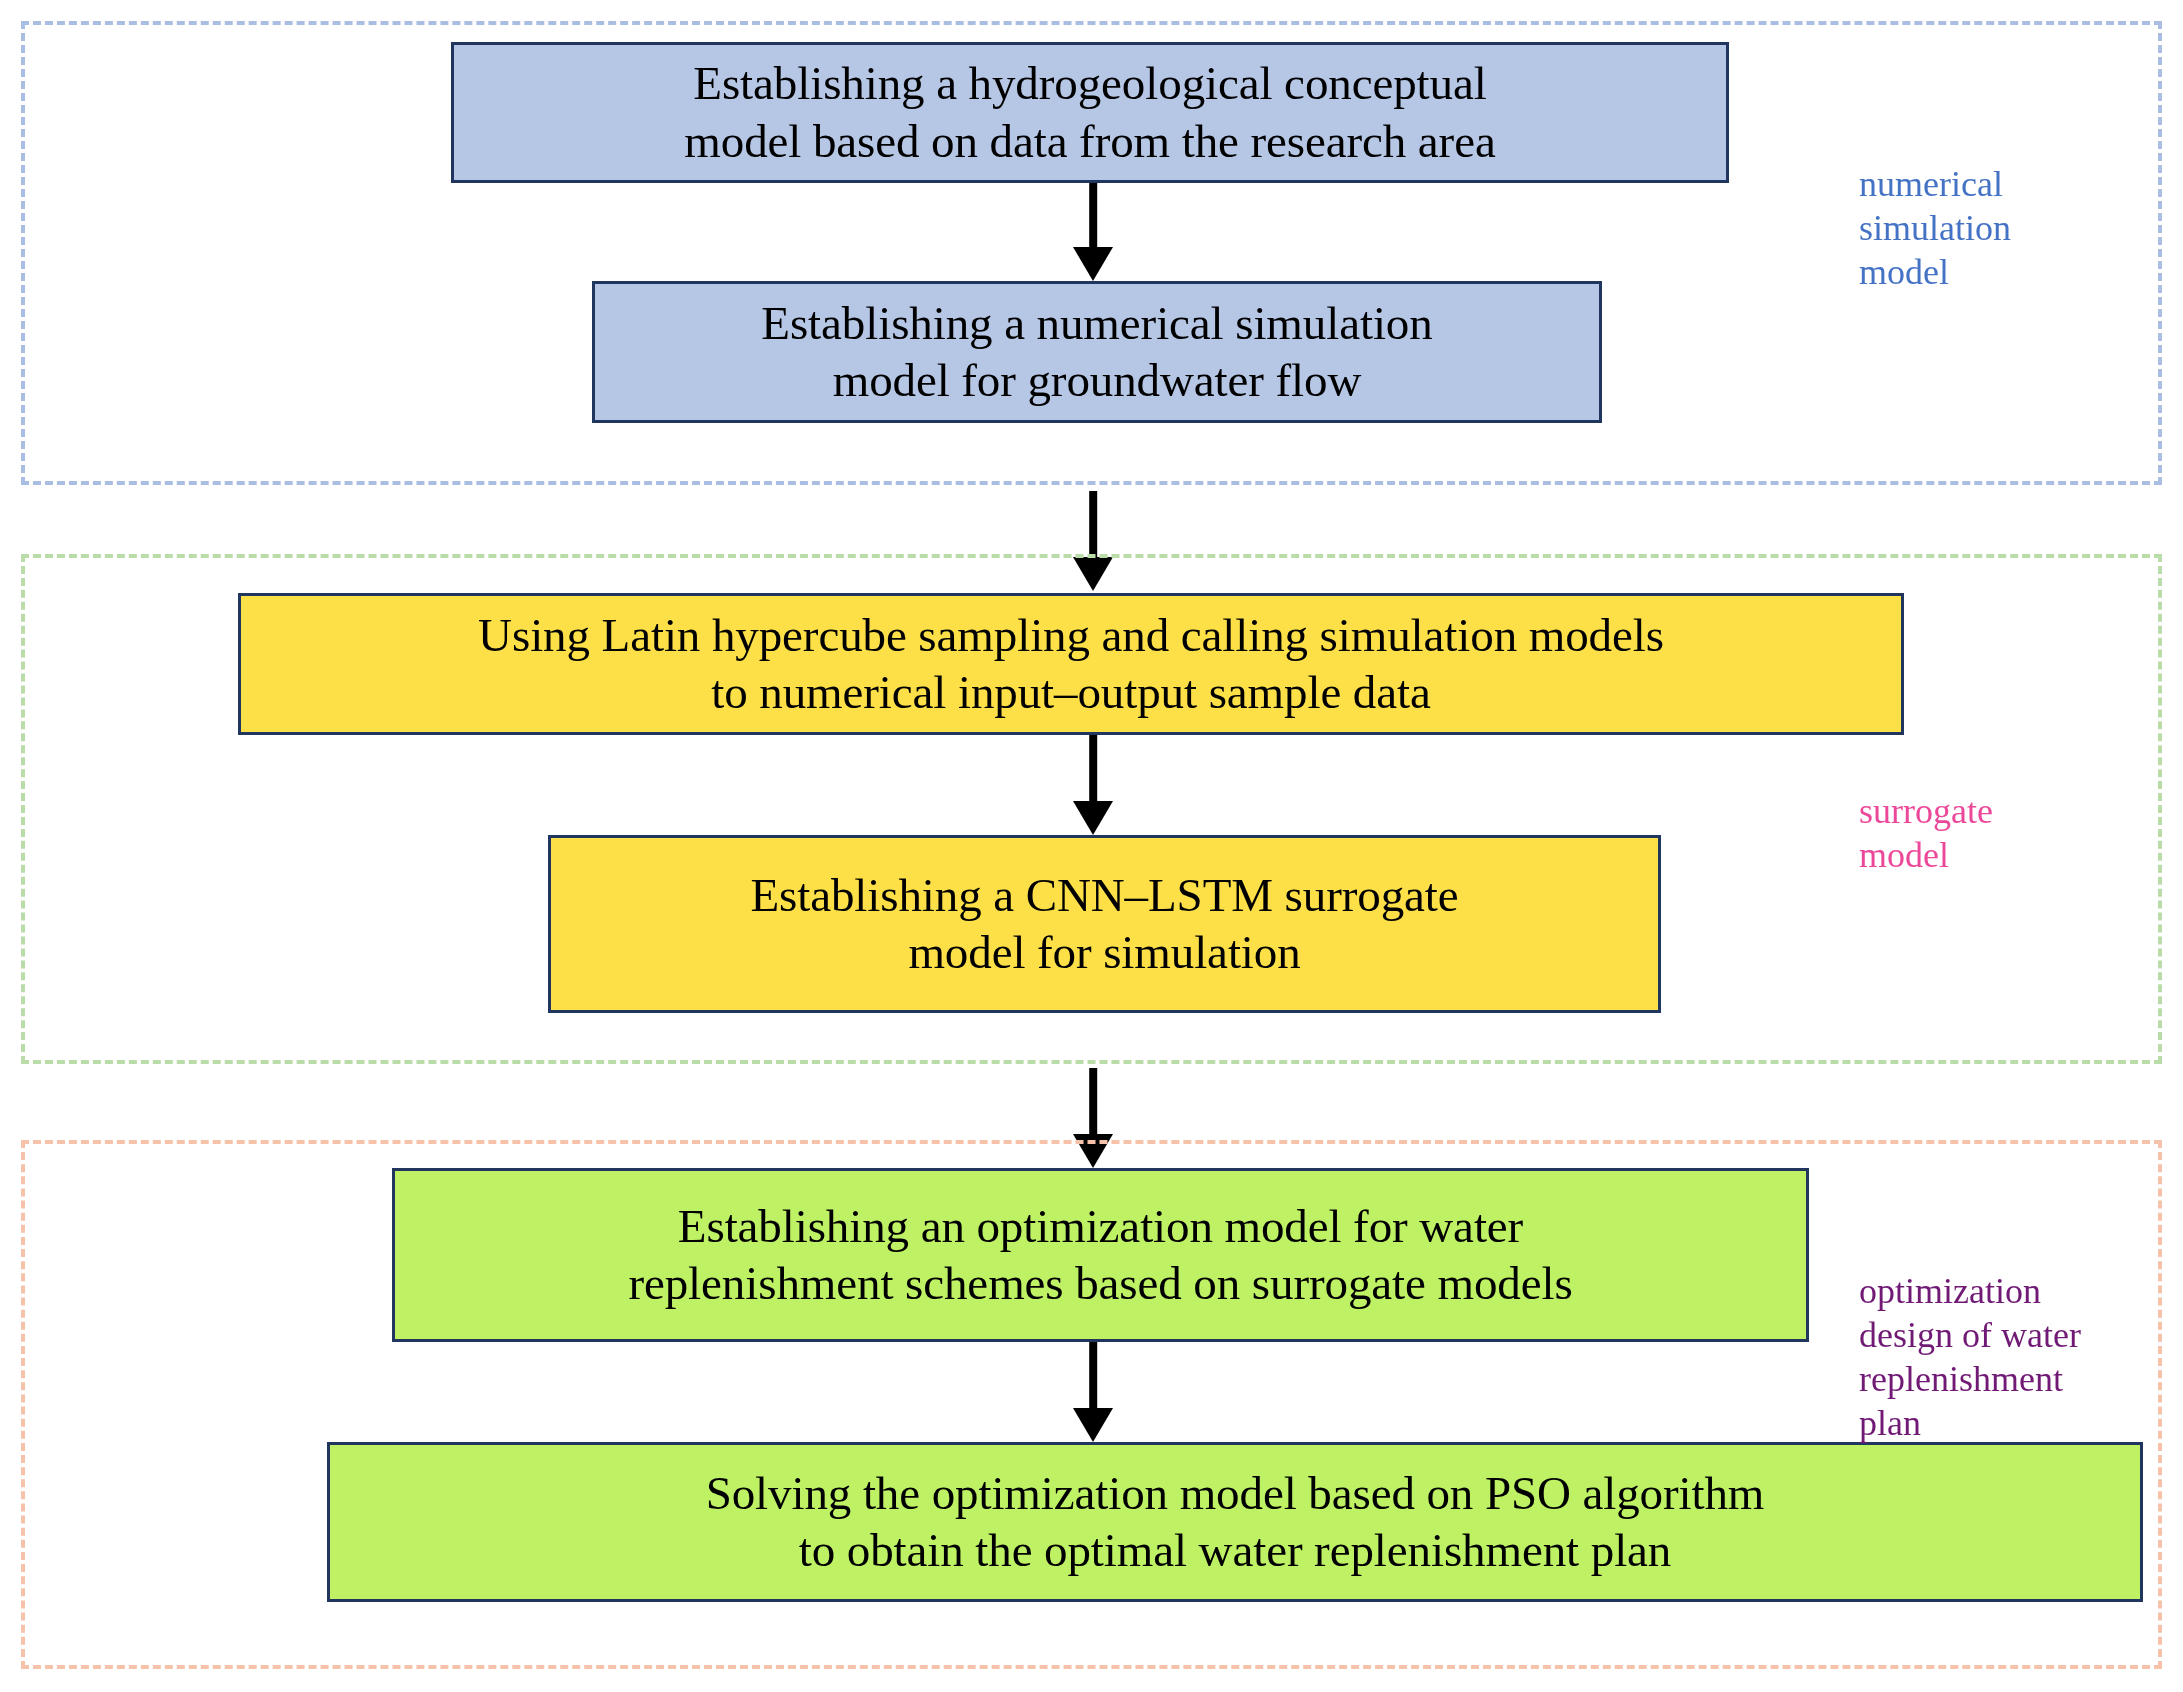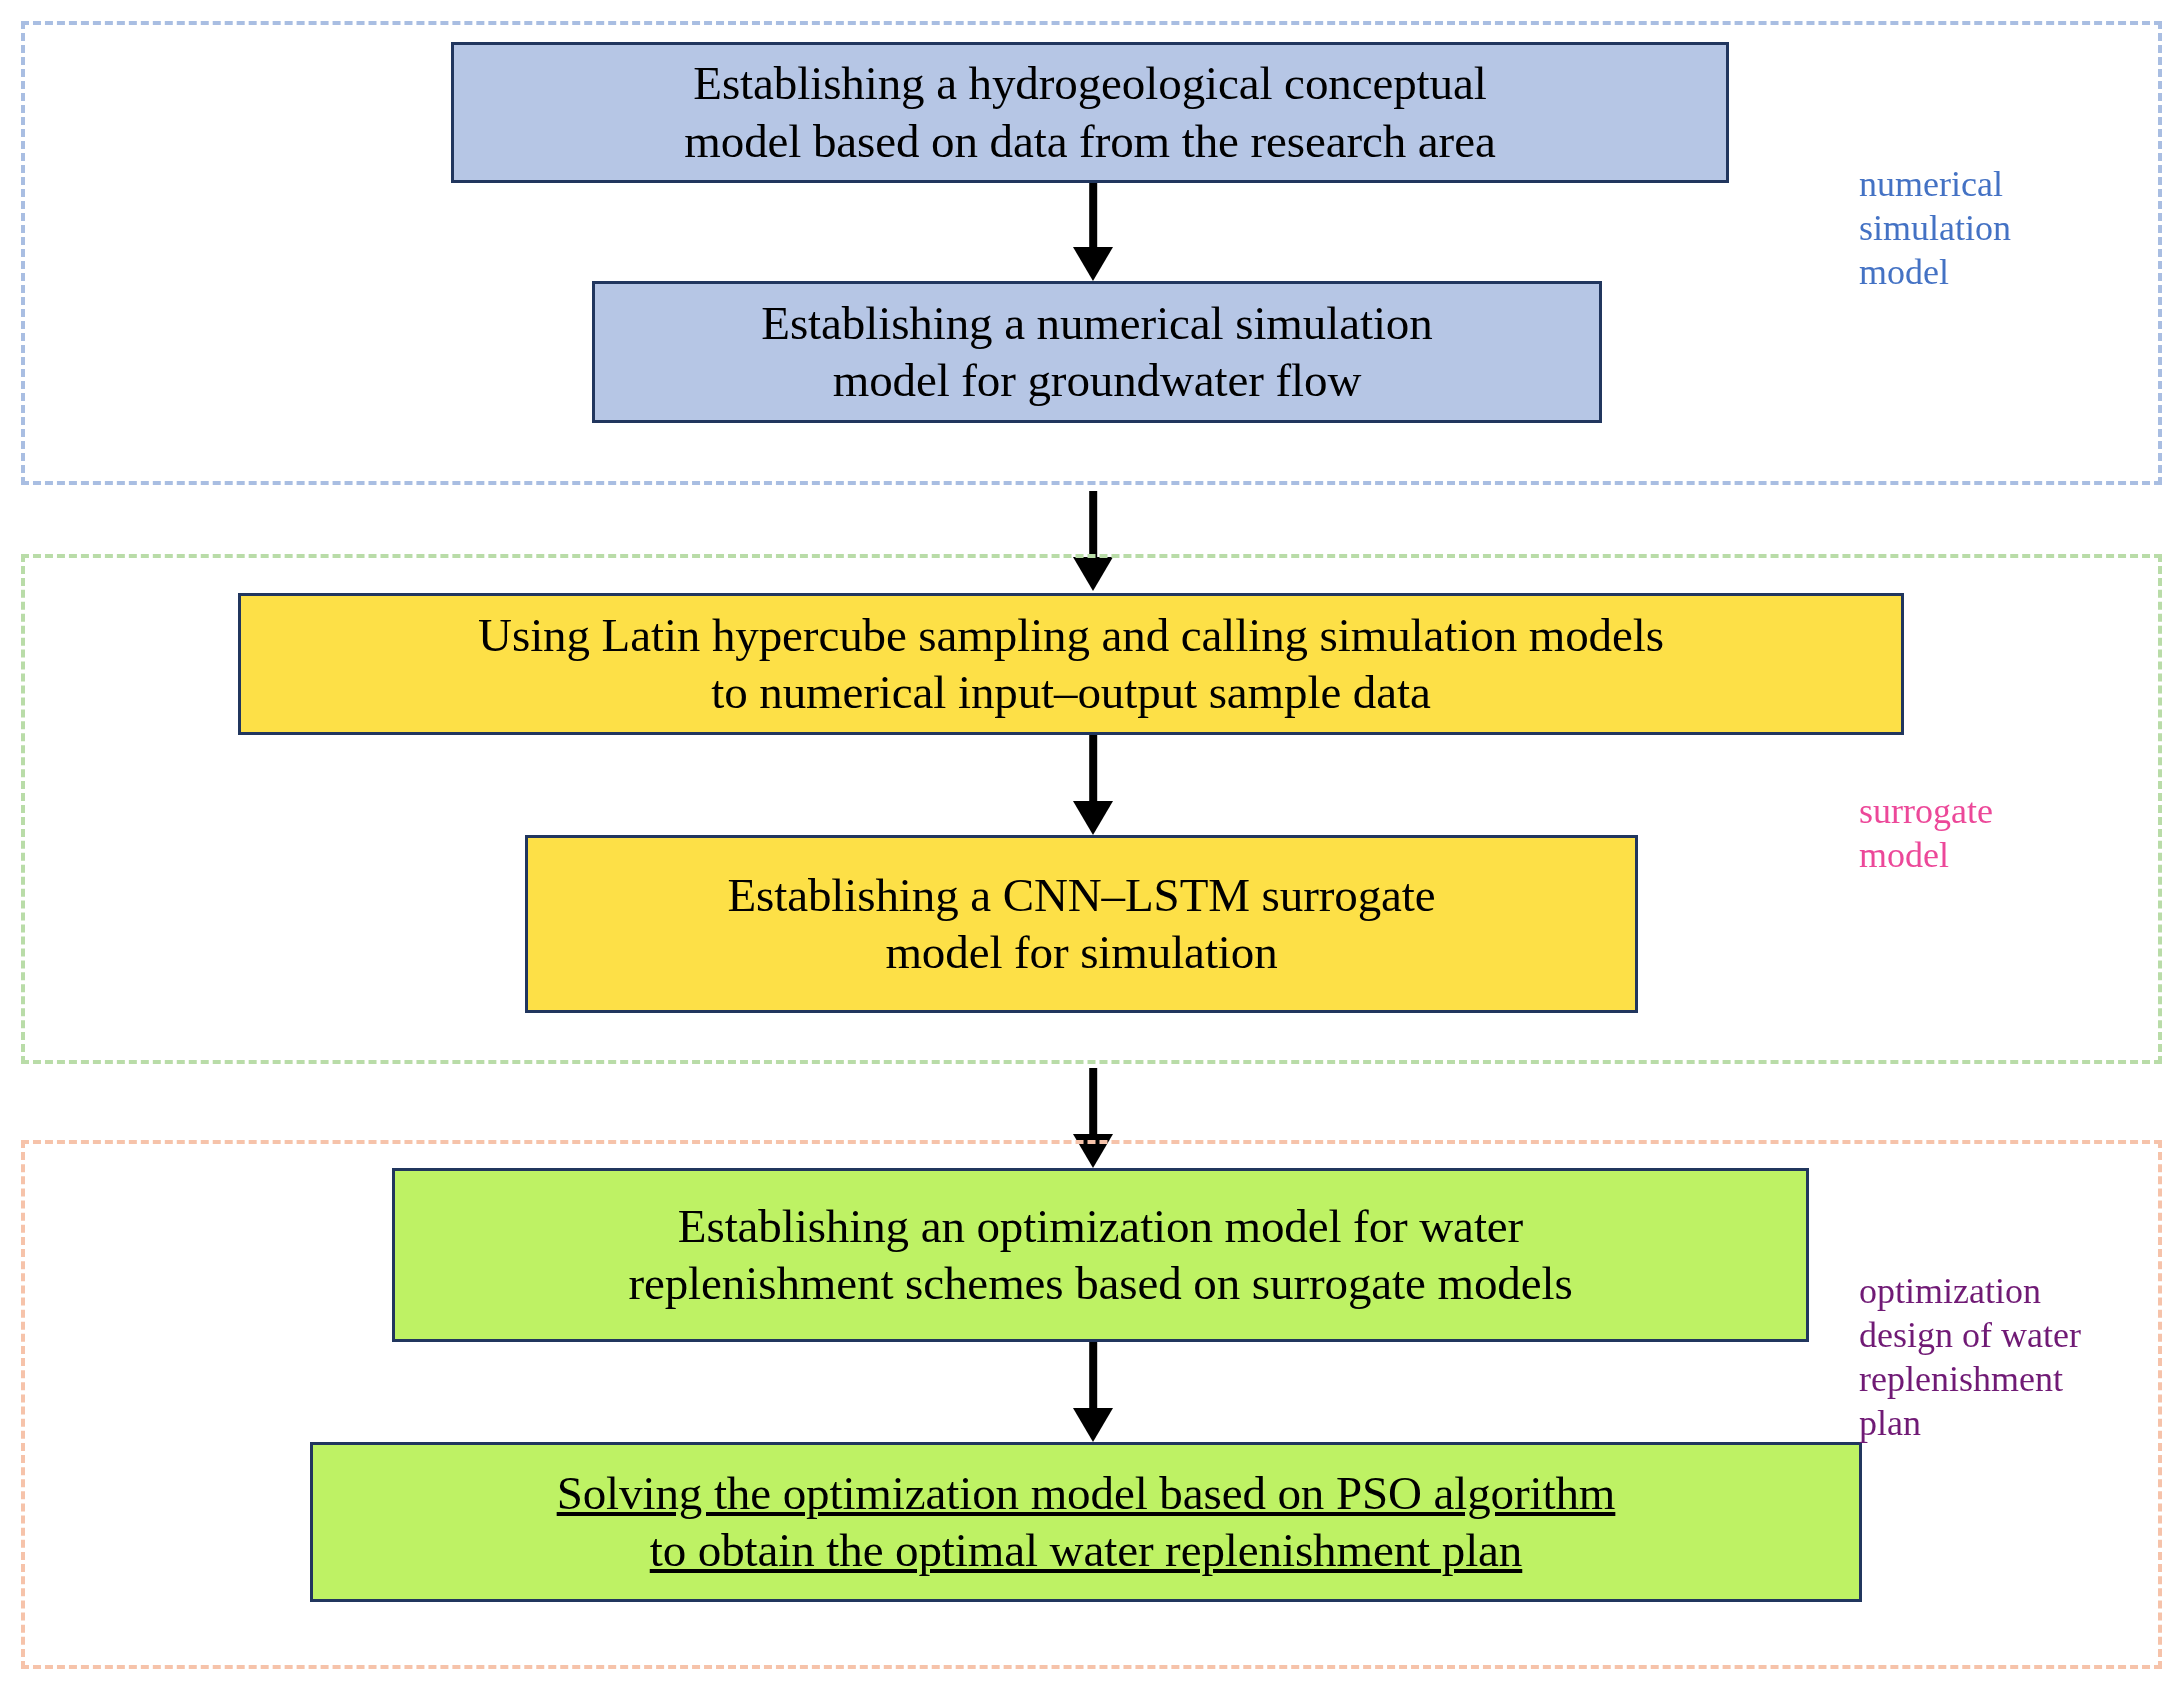--- a/index.html
+++ b/index.html
@@ -130,21 +130,21 @@
       <span>Using Latin hypercube sampling and calling simulation models</span>
       <span>to numerical input–output sample data</span>
     </span>
   </div>
 
   <div class="arrow" style="left:1093px; top:735px; height:100px;">
     <div class="shaft" style="height:68px;"></div>
     <div class="head"></div>
   </div>
 
-  <div class="box box-green" style="left:525px; top:835px; width:1113px; height:178px;">
+  <div class="box box-green" style="left:548px; top:835px; width:1113px; height:178px;">
     <span>
       <span>Establishing a CNN–LSTM surrogate</span>
       <span>model for simulation</span>
     </span>
   </div>
 
   <div class="grp-label lbl-green" style="left:1859px; top:790px; width:282px;">surrogate
 model</div>
 
   <div class="arrow" style="left:1093px; top:1068px; height:100px;">
@@ -159,21 +159,21 @@
       <span>Establishing an optimization model for water</span>
       <span>replenishment schemes based on surrogate models</span>
     </span>
   </div>
 
   <div class="arrow" style="left:1093px; top:1342px; height:100px;">
     <div class="shaft" style="height:68px;"></div>
     <div class="head"></div>
   </div>
 
-  <div class="box box-pink" style="left:310px; top:1442px; width:1552px; height:160px;text-decoration:underline;">
+  <div class="box box-pink" style="left:327px; top:1442px; width:1816px; height:160px;">
     <span>
       <span>Solving the optimization model based on PSO algorithm</span>
       <span>to obtain the optimal water replenishment plan</span>
     </span>
   </div>
 
   <div class="grp-label lbl-pink" style="left:1859px; top:1270px; width:304px;">optimization
 design of water
 replenishment
 plan</div>

